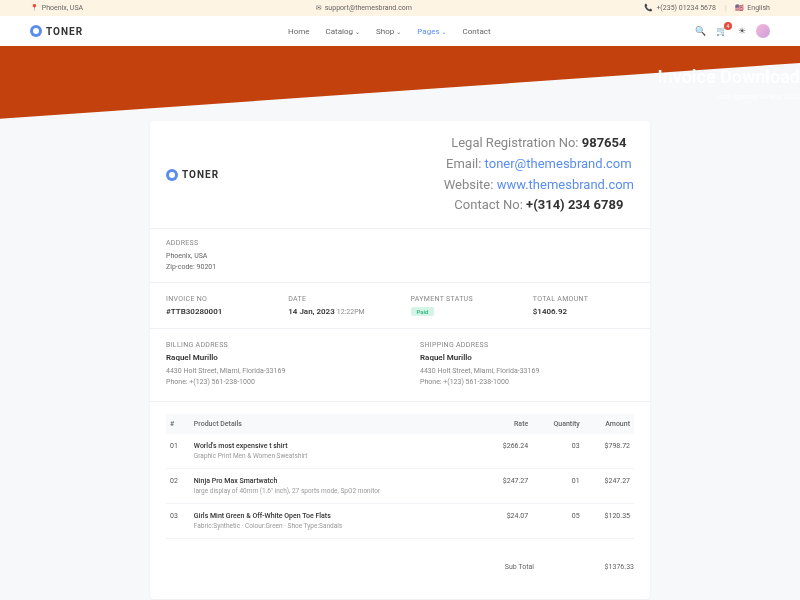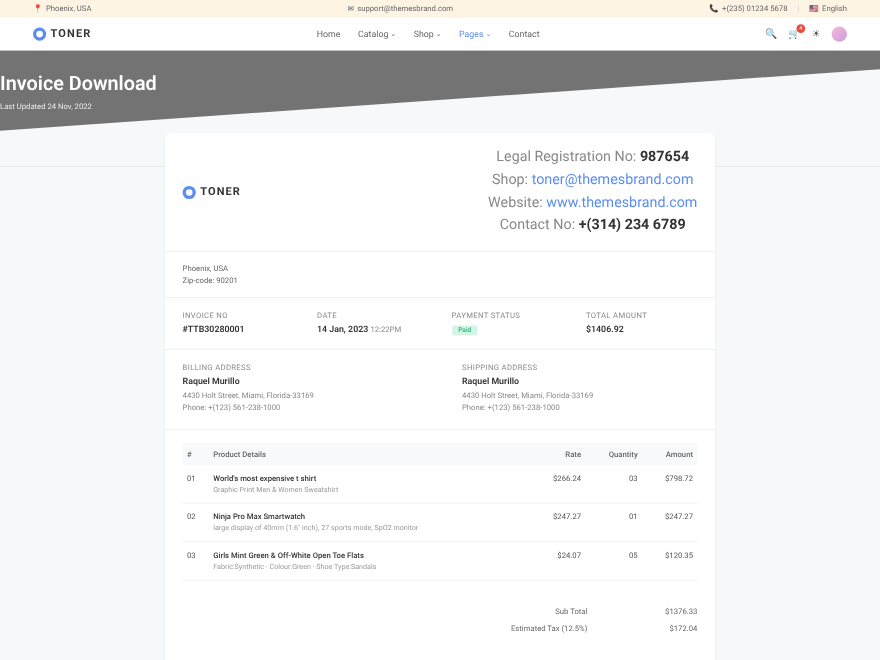--- a/index.html
+++ b/index.html
@@ -11,21 +11,21 @@
 .logo{display:flex;align-items:center;gap:4px;font-weight:700;font-size:10px;color:#333;letter-spacing:1px}
 .logo-icon{width:12px;height:12px;border-radius:50%;background:#5a8dee;position:relative}
 .logo-icon::after{content:'';position:absolute;top:3px;left:3px;width:6px;height:6px;border-radius:50%;background:#fff}
 .nav-menu{display:flex;gap:16px;font-size:8px;color:#666}
 .nav-item{cursor:pointer;display:flex;align-items:center;gap:2px}
 .nav-item.active{color:#5a8dee}
 .nav-icons{display:flex;align-items:center;gap:10px;font-size:9px;color:#555}
 .cart-wrap{position:relative}
 .badge{position:absolute;top:-4px;right:-4px;background:#e74c3c;color:#fff;border-radius:50%;width:8px;height:8px;font-size:5px;display:flex;align-items:center;justify-content:center}
 .avatar{width:14px;height:14px;border-radius:50%;background:linear-gradient(135deg,#f7b7d8,#c9a0dc)}
-.hero{background:#737373;color:#fff;text-align:left;padding:20px 0 50px;position:relative;overflow:hidden}
+.hero{background:#c2410c;color:#fff;text-align:right;padding:20px 0 50px;position:relative;overflow:hidden}
 .hero::after{content:'';position:absolute;bottom:-60px;left:-10%;width:120%;height:120px;background:#f7f8fa;transform:rotate(-4deg)}
 .hero h1{font-size:18px;font-weight:600;margin-bottom:6px;position:relative;z-index:1}
 .hero p{font-size:7px;opacity:.85;position:relative;z-index:1}
 .card{background:#fff;border-radius:4px;max-width:500px;margin:-30px auto 20px;position:relative;z-index:2;box-shadow:0 1px 3px rgba(0,0,0,.05)}
 .card-header{display:flex;justify-content:space-between;padding:12px 16px;border-bottom:1px solid #eef0f3}
 .legal-info{text-align:center;font-size:13px;line-height:1.6}
 .legal-info .label{color:#888}
 .legal-info a{color:#5a8dee;text-decoration:none}
 .address-section{padding:10px 16px;border-bottom:1px solid #eef0f3}
 .section-label{font-size:7px;color:#888;text-transform:uppercase;letter-spacing:.3px;margin-bottom:4px}
@@ -109,27 +109,28 @@
 </div>
 
 <div class="card">
   <div class="card-header">
     <div class="logo">
       <span class="logo-icon"></span>
       <span>TONER</span>
     </div>
     <div class="legal-info">
       <div><span class="label">Legal Registration No:</span> <b>987654</b></div>
-      <div><span class="label">Shop:</span> <a>toner@themesbrand.com</a></div>
+      <div><span class="label">Email:</span> <a>toner@themesbrand.com</a></div>
       <div><span class="label">Website:</span> <a>www.themesbrand.com</a></div>
       <div><span class="label">Contact No:</span> <b>+(314) 234 6789</b></div>
     </div>
   </div>
 
   <div class="address-section">
+    <div class="section-label">ADDRESS</div>
     <div class="address-text">Phoenix, USA</div>
     <div class="address-text">Zip-code: 90201</div>
   </div>
 
   <div class="invoice-meta">
     <div class="meta-item">
       <div class="section-label">INVOICE NO</div>
       <div class="meta-value">#TTB30280001</div>
     </div>
     <div class="meta-item">
@@ -205,20 +206,16 @@
           </tr>
         </tbody>
     </table>
   </div>
 
   <div class="totals">
     <div class="total-row">
         <span class="tlabel">Sub Total</span>
         <span class="tval">$1376.33</span>
       </div>
-    <div class="total-row">
-        <span class="tlabel">Estimated Tax (12.5%)</span>
-        <span class="tval">$172.04</span>
-      </div>
     <div class="total-row"></div>
 
   </div>
 </div>
 
 </body></html>

